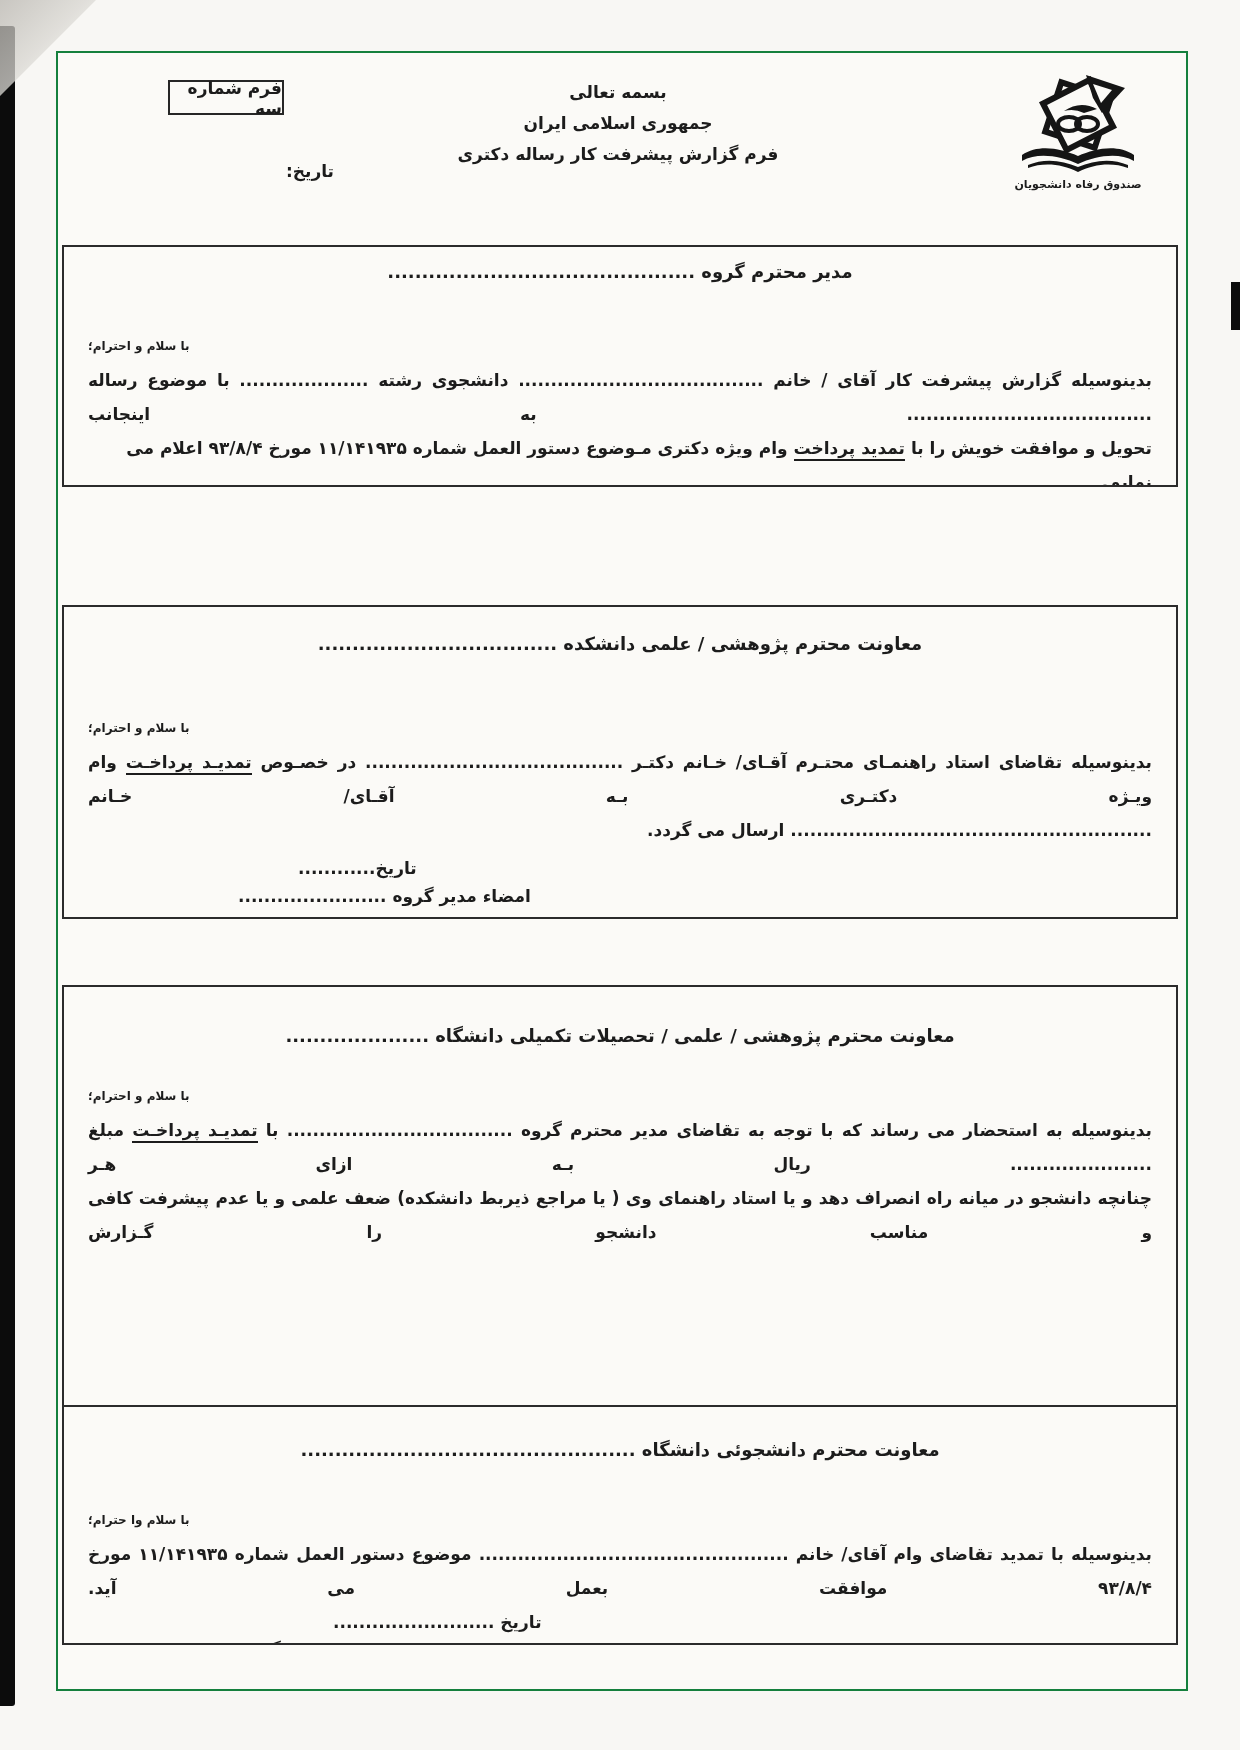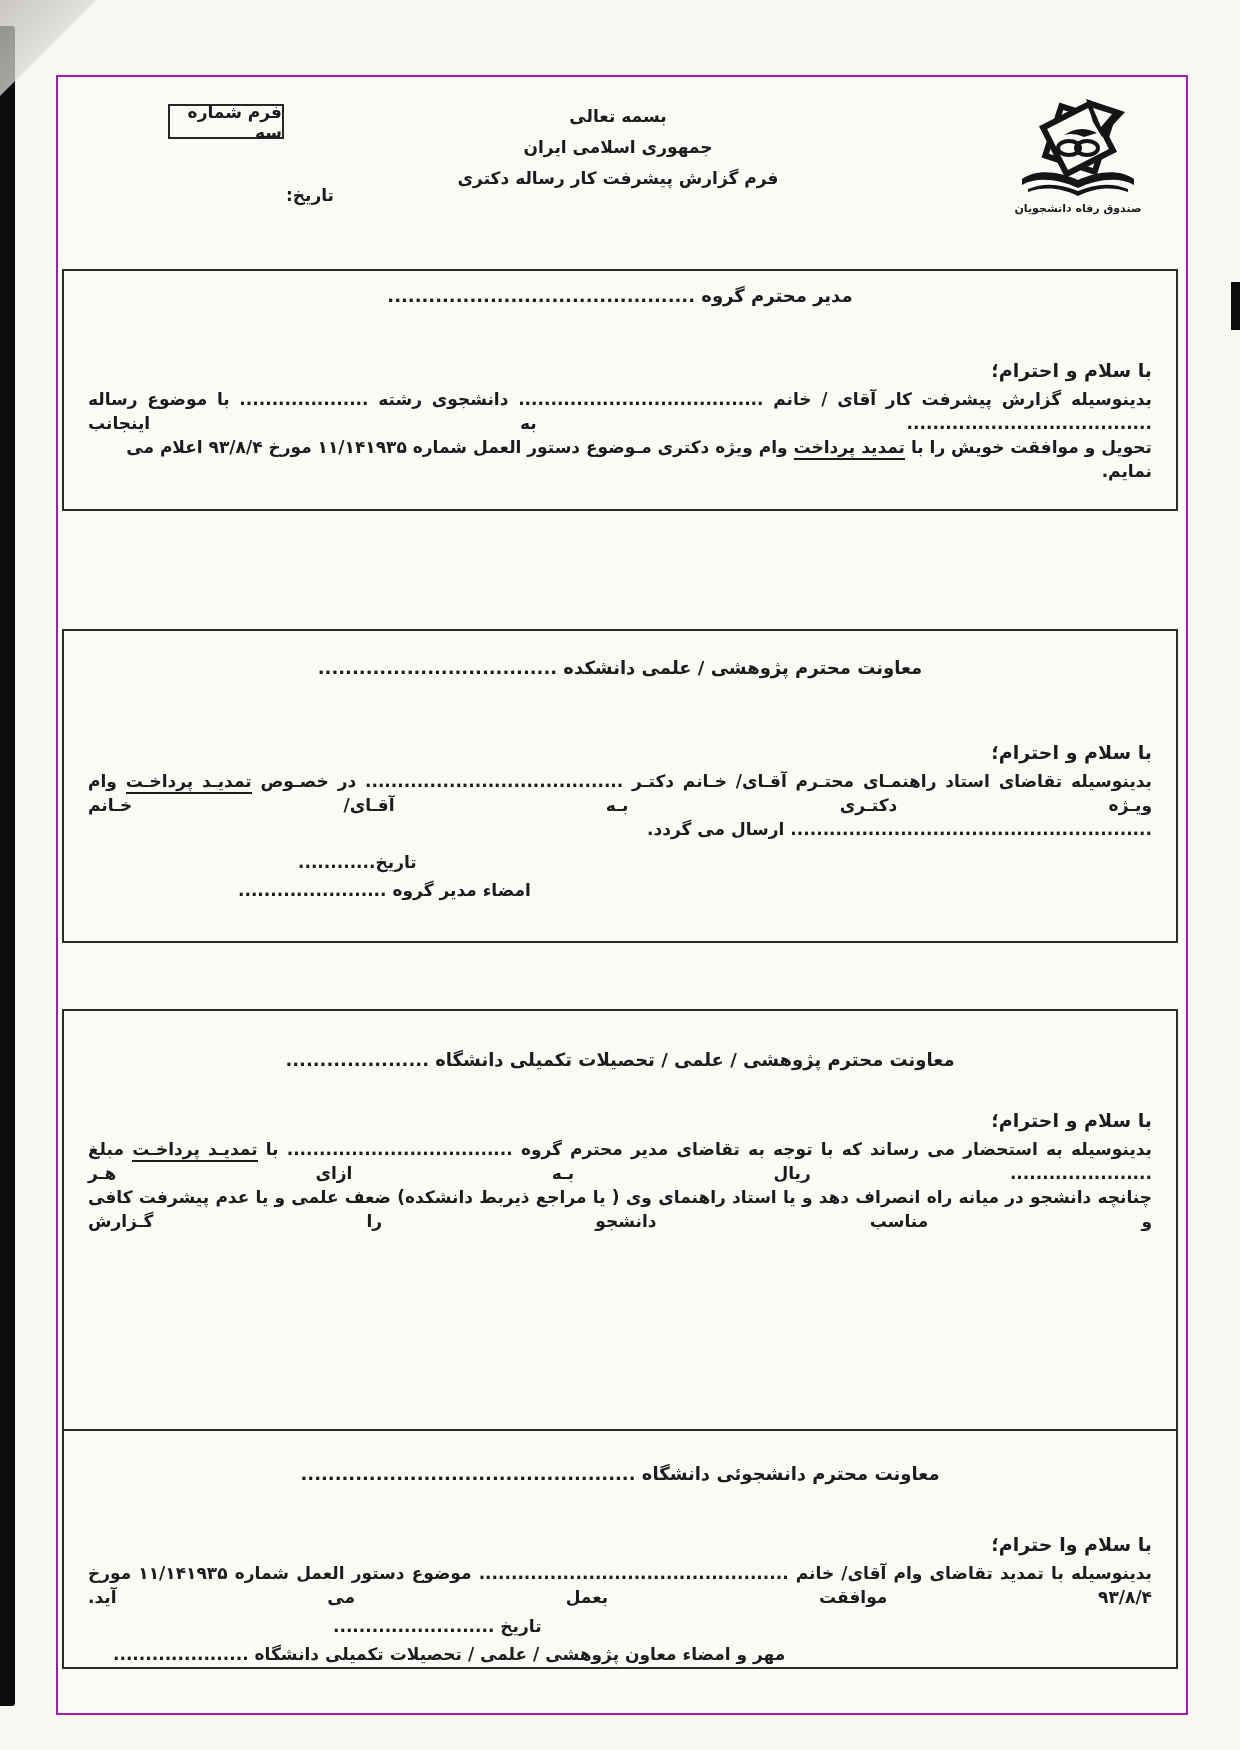--- a/index.html
+++ b/index.html
@@ -17,22 +17,22 @@
     position:absolute;left:0;top:0;width:96px;height:96px;
     clip-path:polygon(0 0,100% 0,0 100%);
     background:linear-gradient(135deg,#b9b6b0 0%,#d8d6d1 45%,#f8f7f4 78%);
     opacity:.75;
   }
   .right-tab{position:absolute;right:0;top:282px;width:9px;height:48px;background:#0c0c0c}
 
   
   .frame{
     position:absolute;left:56px;top:51px;width:1132px;height:1640px;
-    border:2px solid #a21caf;box-sizing:border-box;
-    direction:rtl;background:#fbfaf7;margin-top:24px;
+    border:2px solid #15803d;box-sizing:border-box;
+    direction:rtl;background:#fbfaf7;
   }
   .frame *{box-sizing:border-box}
 
   
   .form-number-box{
     position:absolute;left:110px;top:27px;width:116px;height:35px;
     border:2px solid #262626;display:flex;align-items:center;justify-content:center;
     font-size:17px;font-weight:700;
   }
   .header-center{
@@ -43,23 +43,23 @@
   .logo{position:absolute;left:950px;top:22px;width:140px;text-align:center}
   .logo-caption{font-size:11px;font-weight:700;margin-top:1px;letter-spacing:0}
 
   
   .sec{
     position:absolute;left:4px;width:1116px;
     border:2px solid #2b2b2b;background:#fbfaf7;
     padding:0 24px;overflow:hidden;
   }
   .addr{font-size:18px;font-weight:700;line-height:26px;text-align:center}
-  .salut{font-size:19px;font-weight:700;line-height:26px;text-align:right}
+  .salut{font-size:12px;font-weight:700;line-height:26px;text-align:left}
   .body-lines{margin-top:4px}
-  .body-line{font-size:17px;font-weight:700;line-height:24px;text-align:right;white-space:normal}
+  .body-line{font-size:17px;font-weight:700;line-height:34px;text-align:right;white-space:normal}
   .body-line.fill{text-align:justify;text-align-last:justify}
   .u{border-bottom:2px solid #1c1c1c;padding-bottom:1px}
   .dateline,.signline{font-size:17px;font-weight:700;line-height:26px;text-align:left;direction:rtl}
   .signline{margin-top:2px}
 </style>
 </head>
 <body>
 
 <div class="page">
 

